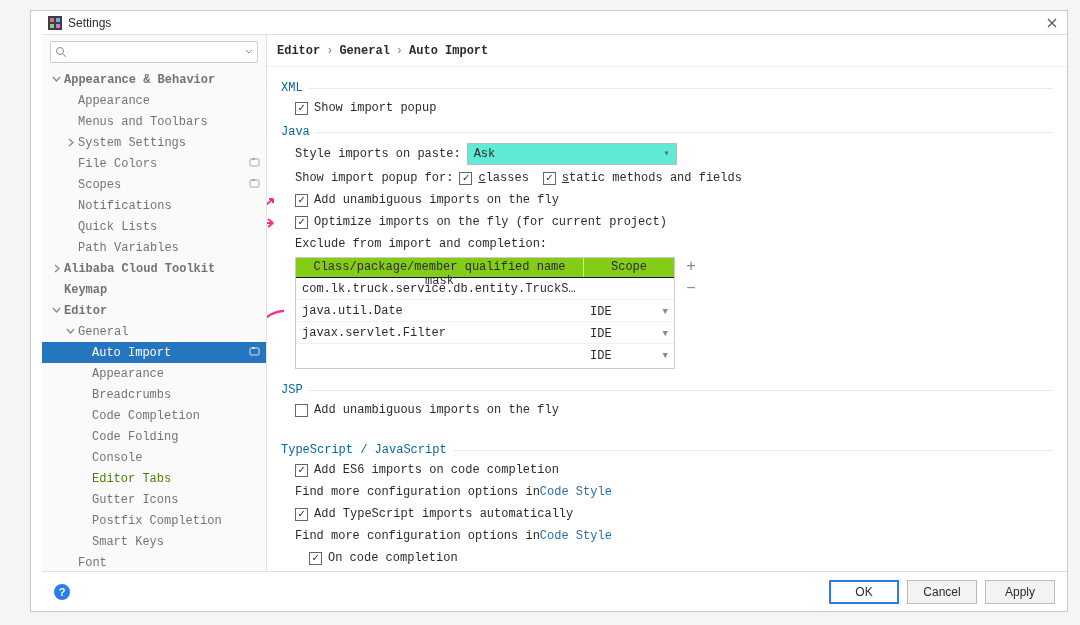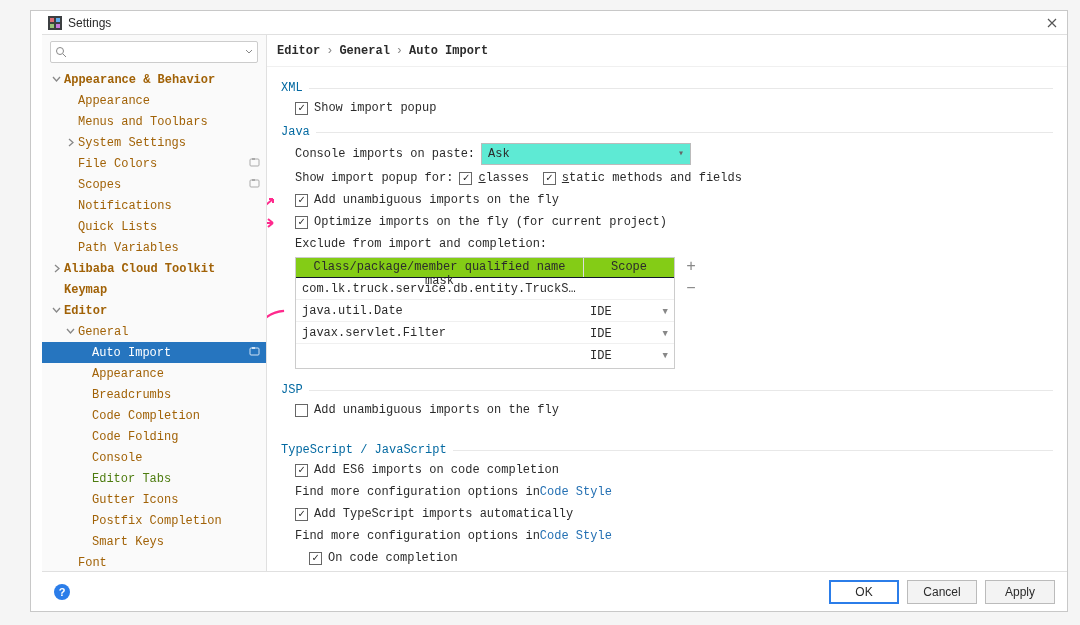--- a/index.html
+++ b/index.html
@@ -97,21 +97,21 @@
       padding-bottom: 4px;
     }
     .tree-row {
       height: 21px;
       display: flex;
       align-items: center;
       padding-left: 8px;
       padding-right: 6px;
       font-family: "Consolas", "Courier New", monospace;
       font-size: 12px;
-      color: #a16207;
+      color: #737373;
       cursor: pointer;
       white-space: nowrap;
       position: relative;
     }
     .tree-row.selected {
       background: #2675bf;
       color: #fff;
     }
     .tree-row.bold { font-weight: bold; }
     .tree-row.link { color: #4d7c0f; }
@@ -539,21 +539,21 @@
         </div>
 
         <div class="section-label">XML</div>
         <div class="form-row indent">
           <span class="cb checked"></span>
           <span>Show import popup</span>
         </div>
 
         <div class="section-label" style="margin-top:8px;">Java</div>
         <div class="form-row indent">
-          <span>Console imports on paste:</span>
+          <span>Style imports on paste:</span>
           <span class="select">
             <span>Ask</span>
             <span class="caret">▾</span>
           </span>
         </div>
         <div class="form-row indent">
           <span style="margin-right:6px;">Show import popup for:</span>
           <span class="cb checked"></span>
           <span style="margin-right:14px;"><span class="uline">c</span><span>lasses</span></span>
           <span class="cb checked"></span>

